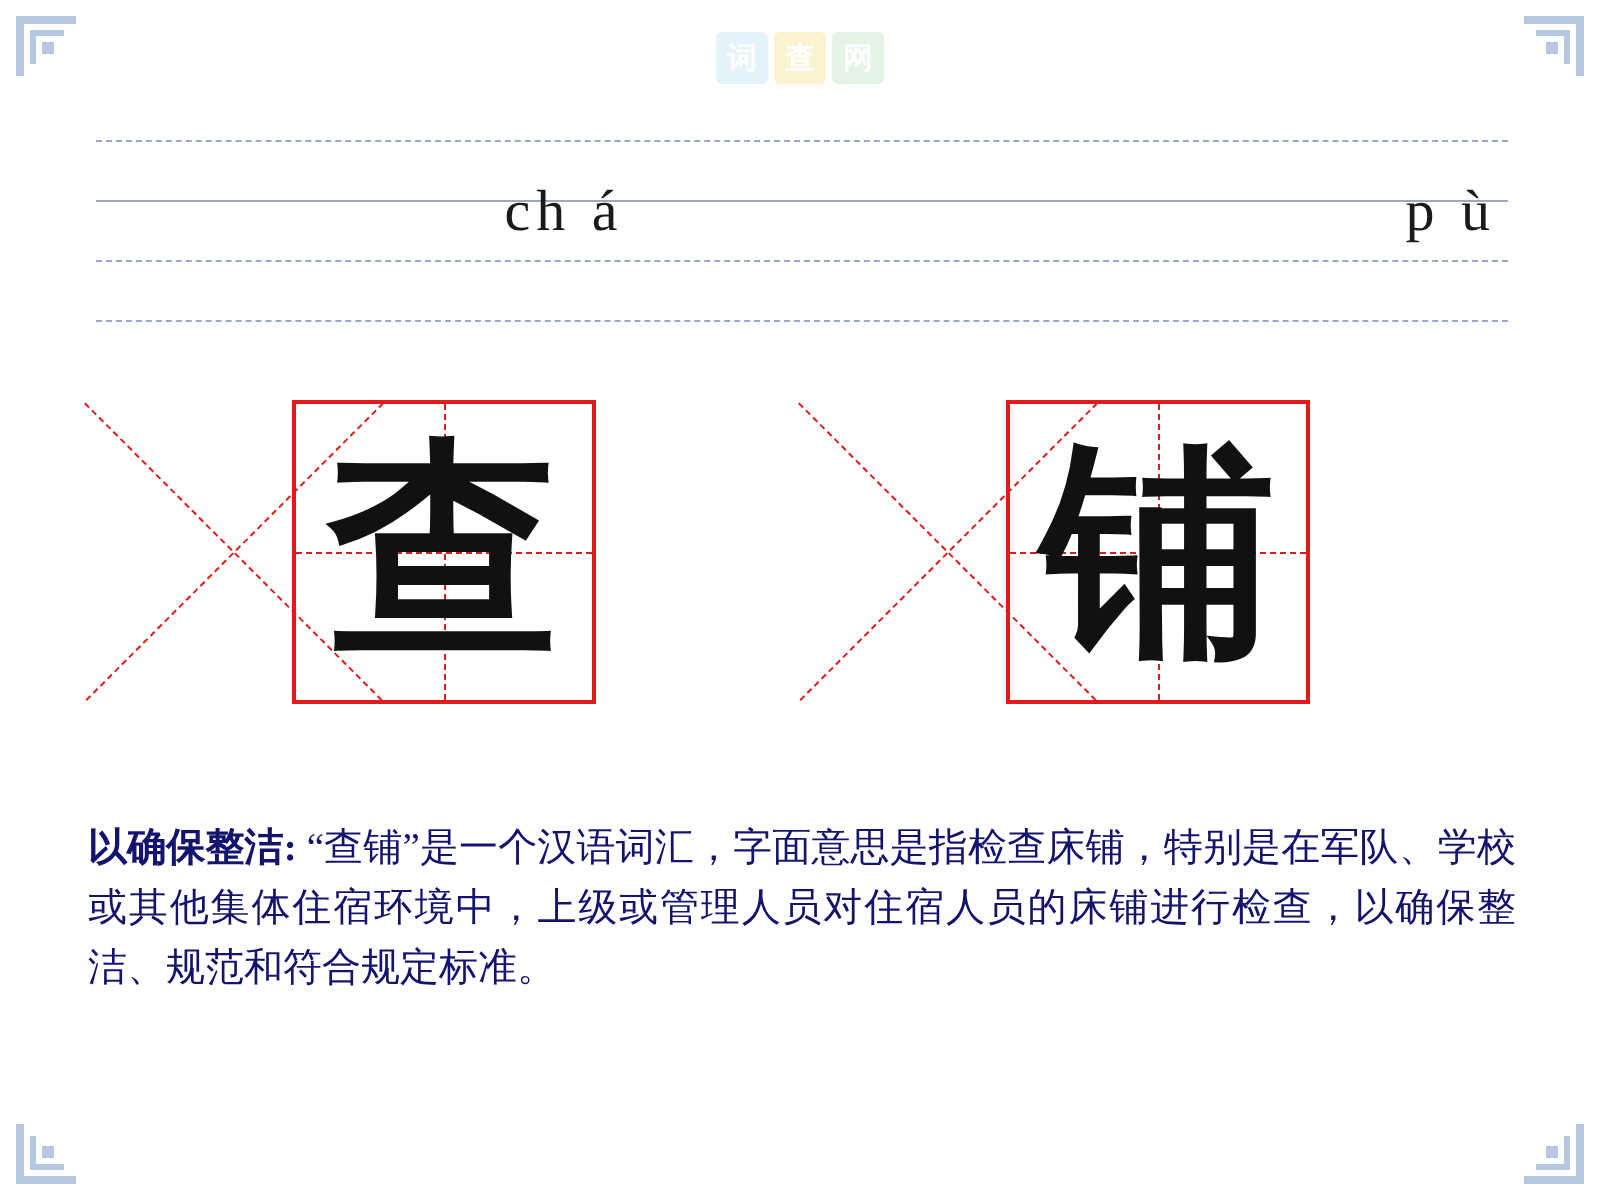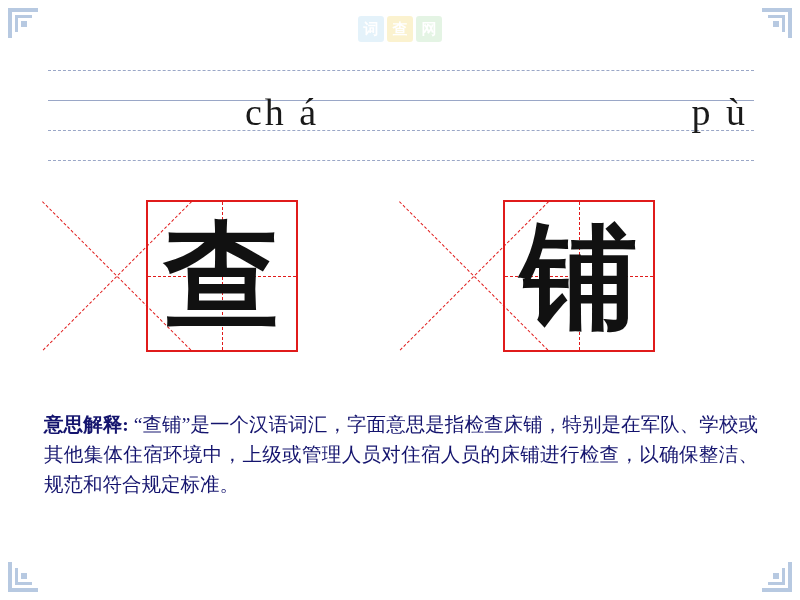--- a/index.html
+++ b/index.html
@@ -79,21 +79,21 @@
   }
   .staff-line.l1 { top: 0px; }
   .staff-line.l2 { top: 30px; }
   .staff-line.l3 { top: 60px; }
   .staff-line.l4 { top: 90px; }
 
   .pinyin {
     position: absolute;
     top: 20px;
     font-family: "Liberation Serif", serif;
-    font-size: 38px;
+    font-size: 29px;
     color: #1a1a1a;
     letter-spacing: 3px;
     white-space: nowrap;
   }
   .pinyin.p1 { left: 124px; width: 220px; text-align: center; }
   .pinyin.p2 { left: 480px; width: 220px; text-align: right; }
 
   
   .char-row {
     position: absolute;
@@ -232,17 +232,17 @@
     <div class="charbox b2">
       <div class="grid-d1"></div>
       <div class="grid-d2"></div>
       <div class="grid-v"></div>
       <div class="grid-h"></div>
       <div class="glyph">铺</div>
     </div>
   </div>
 
   <div class="explain">
-    <span class="label">意思解释:</span>
+    <span class="label">以确保整洁:</span>
     <span class="body">“查铺”是一个汉语词汇，字面意思是指检查床铺，特别是在军队、学校或其他集体住宿环境中，上级或管理人员对住宿人员的床铺进行检查，以确保整洁、规范和符合规定标准。</span>
   </div>
 
 </div>
 
 </body></html>

